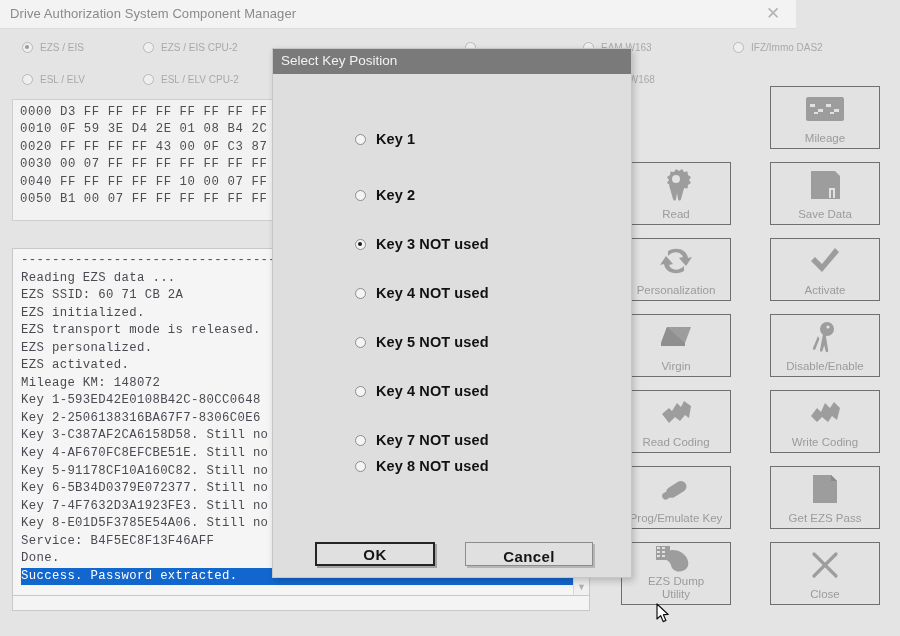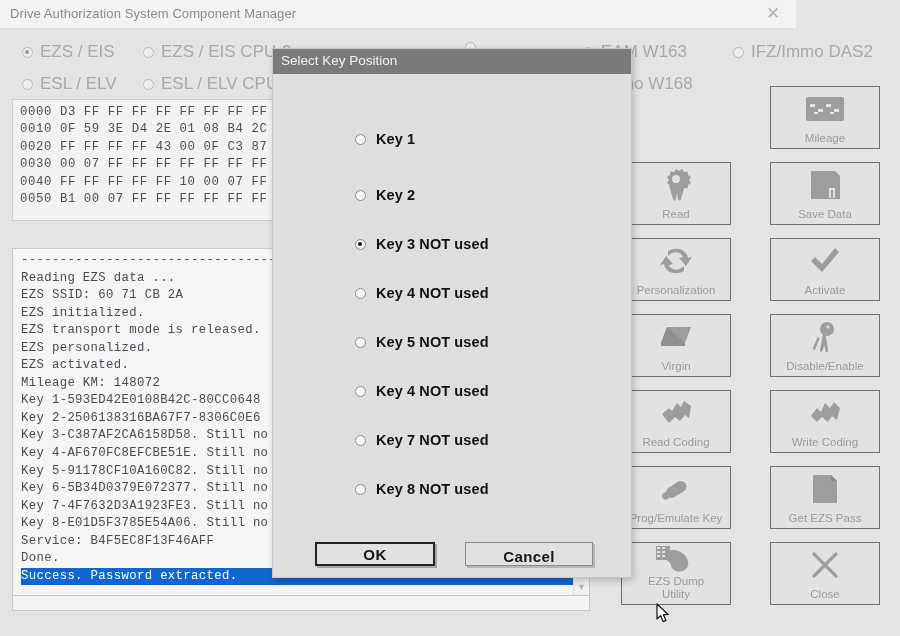--- a/index.html
+++ b/index.html
@@ -67,21 +67,21 @@
   }
   .rb.on::after {
     content: "";
     position: absolute;
     left: 2px; top: 2px;
     width: 4.2px; height: 4.2px;
     border-radius: 50%;
     background: #9a9a9a;
   }
   .rb-label {
-    font-size: 17px;
+    font-size: 10px;
     color: #a9a9a9;
   }
 
   
   #hex-panel {
     position: absolute;
     left: 12px; top: 99px;
     width: 558px; height: 122px;
     background: #f2f2f2;
     border: 1px solid #cfcfcf;
@@ -549,21 +549,21 @@
             <span class="key-label">Key 5 NOT used</span>
           </div>
           <div class="key-opt" style="top: 309px;">
             <span class="key-rb"></span>
             <span class="key-label">Key 4 NOT used</span>
           </div>
           <div class="key-opt" style="top: 358px;">
             <span class="key-rb"></span>
             <span class="key-label">Key 7 NOT used</span>
           </div>
-          <div class="key-opt" style="top: 407px;">
+          <div class="key-opt" style="top: 384px;">
             <span class="key-rb"></span>
             <span class="key-label">Key 8 NOT used</span>
           </div>
         </div>
 
       <div class="dlg-btn" id="ok-button">
         <span class="dlg-btn-label">OK</span>
       </div>
       <div class="dlg-btn" id="cancel-button">
         <span class="dlg-btn-label">Cancel</span>

